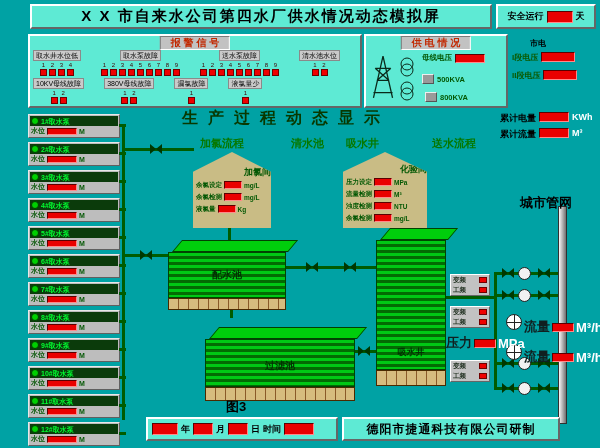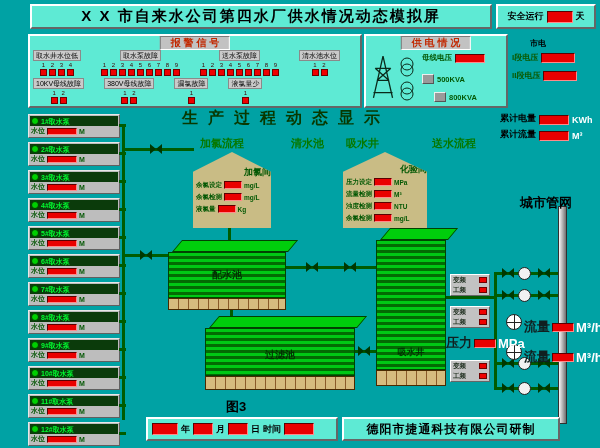--- a/index.html
+++ b/index.html
@@ -27,21 +27,21 @@
   .agroup{display:flex;flex-direction:column;align-items:center}
   .albl{font-size:7px;line-height:9px;border:1px solid #8A8A8A;background:#CACACA;padding:0 2px;white-space:nowrap}
   .ainds{display:flex;gap:2px;margin-top:1px}
   .ind{display:flex;flex-direction:column;align-items:center}
   .ind-num{font-style:normal;font-size:6px;line-height:6px;color:#400000}
   .ind-box{width:7px;height:7px;background:#EE0000;border:1px solid #700000;margin-top:1px}
   
   #power{left:364px;top:34px;width:144px;height:74px}
   .pp-row{position:absolute;display:flex;align-items:center;gap:3px;font-size:7.5px;font-weight:bold;color:#045804;white-space:nowrap}
   .tbox{display:inline-block;width:12px;height:10px;background:#9A9A9A;border:1px solid;border-color:#EEE #555 #555 #EEE}
-  .teal-row{position:absolute;display:flex;align-items:flex-end;gap:3px;font-weight:bold;white-space:nowrap;z-index:2}
+  .teal-row{position:absolute;display:flex;align-items:flex-start;gap:3px;font-weight:bold;white-space:nowrap;z-index:2}
   .grn{color:#0A5A00}
   
   #pumps{position:absolute;left:28px;top:114px;width:92px;display:flex;flex-direction:column;gap:4px;z-index:2}
   .punit{position:relative;background:#BDBDBD;border:1px solid;border-color:#E8E8E8 #606060 #606060 #E8E8E8;padding:1px}
   .prow1{display:flex;align-items:center;gap:2px;background:#0B3B0B;padding:0 1px;height:10px}
   .picon{width:8px;height:8px;border-radius:50%;background:#00D000;border:1px solid #004000}
   .pname{font-size:7px;font-weight:bold;color:#00FF30;line-height:9px;white-space:nowrap}
   .prow2{display:flex;align-items:center;gap:2px;padding:0 1px;height:10px;font-size:7px;font-weight:bold;color:#045804}
   .stub{position:absolute;right:-7px;top:9px;width:7px;height:3px;background:#005C00}
   
@@ -309,21 +309,21 @@
         <circle cx="7" cy="14" r="6" stroke="#0A2A1A" fill="none"></circle>
     </svg>
     <div class="pp-row" style="left:56px;top:17px">
       <span>母线电压</span>
       <span class="led" style="width:30px;height:9px"></span>
     </div>
     <div class="pp-row" style="left:56px;top:38px">
       <span class="tbox"></span>
       <span>500KVA</span>
     </div>
-    <div class="pp-row" style="left:68px;top:56px">
+    <div class="pp-row" style="left:59px;top:56px">
       <span class="tbox"></span>
       <span>800KVA</span>
     </div>
   </div>
 
   <div class="teal-row" style="left:530px;top:38px;font-size:8px">
     <span>市电</span>
   </div>
   <div class="teal-row grn" style="left:512px;top:52px;font-size:8px">
     <span>I段电压</span>
@@ -542,21 +542,21 @@
     </div>
   </div>
 
   <div class="tank" style="left:168px;top:240px;width:132px;height:70px">
     <div class="tank-top" style="width:116px"></div>
     <div class="tank-front" style="width:118px;height:46px"></div>
     <div class="tank-brick" style="top:58px;width:118px;height:12px"></div>
     <div class="tank-lbl" style="width:118px;top:28px;font-size:10px">配水池</div>
   </div>
 
-  <div class="tank" style="left:205px;top:316px;width:162px;height:78px">
+  <div class="tank" style="left:205px;top:327px;width:162px;height:78px">
     <div class="tank-top" style="width:148px"></div>
     <div class="tank-front" style="width:150px;height:48px"></div>
     <div class="tank-brick" style="top:60px;width:150px;height:14px"></div>
     <div class="tank-lbl" style="width:150px;top:32px;font-size:10px">过滤池</div>
   </div>
 
   <div class="tank" style="left:376px;top:228px;width:82px;height:162px">
     <div class="tank-top" style="width:68px"></div>
     <div class="tank-front" style="width:70px;height:130px"></div>
     <div class="tank-brick" style="top:142px;width:70px;height:16px"></div>

